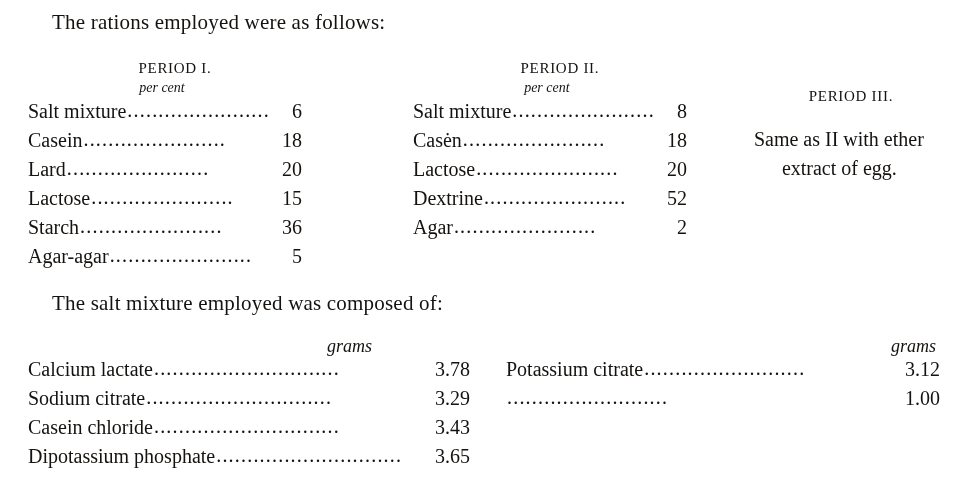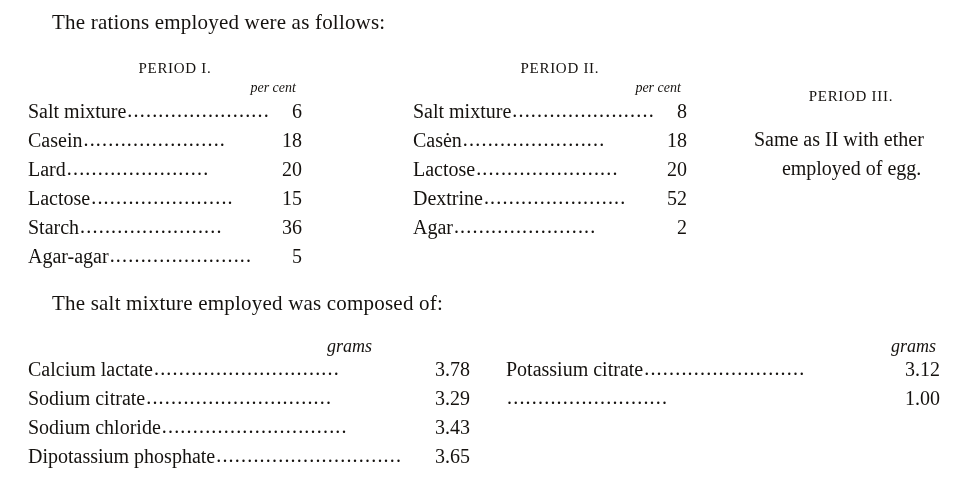--- a/index.html
+++ b/index.html
@@ -57,21 +57,21 @@
   }
   .col-head .sc {
     font-size: 15px;
     text-transform: uppercase;
     letter-spacing: 0.7px;
   }
   .unit {
     font-size: 14px;
     font-style: italic;
     font-family: "Liberation Serif", serif;
-    text-align: right;
+    text-align: center;
     padding-right: 26px;
     height: 18px;
     line-height: 18px;
   }
 
   .item-row {
     display: flex;
     align-items: baseline;
     font-size: 20px;
     line-height: 29px;
@@ -207,21 +207,21 @@
         </div>
       </div>
 
       <div class="col col3">
         <div class="col-head">
           <span class="sc">Period III.</span>
         </div>
         <div class="unit">&nbsp;</div>
         <div class="note">Same as II with ether</div>
         <div class="note">
-          <span class="indent">employed of egg.</span>
+          <span class="indent">extract of egg.</span>
         </div>
       </div>
 
     </div>
   </div>
 
   <div class="intro-line" id="intro2">The salt mixture employed was composed of:</div>
 
   <div class="salts">
     <div class="salt-cols">
@@ -233,21 +233,21 @@
           <span class="item-name">Calcium lactate</span>
           <span class="dots">..............................</span>
           <span class="item-val">3.78</span>
         </div>
         <div class="item-row">
           <span class="item-name">Sodium citrate</span>
           <span class="dots">..............................</span>
           <span class="item-val">3.29</span>
         </div>
         <div class="item-row">
-          <span class="item-name">Sodium chloride</span>
+          <span class="item-name">Casein chloride</span>
           <span class="dots">..............................</span>
           <span class="item-val">3.43</span>
         </div>
         <div class="item-row">
           <span class="item-name">Dipotassium phosphate</span>
           <span class="dots">..............................</span>
           <span class="item-val">3.65</span>
         </div>
       </div>
 

